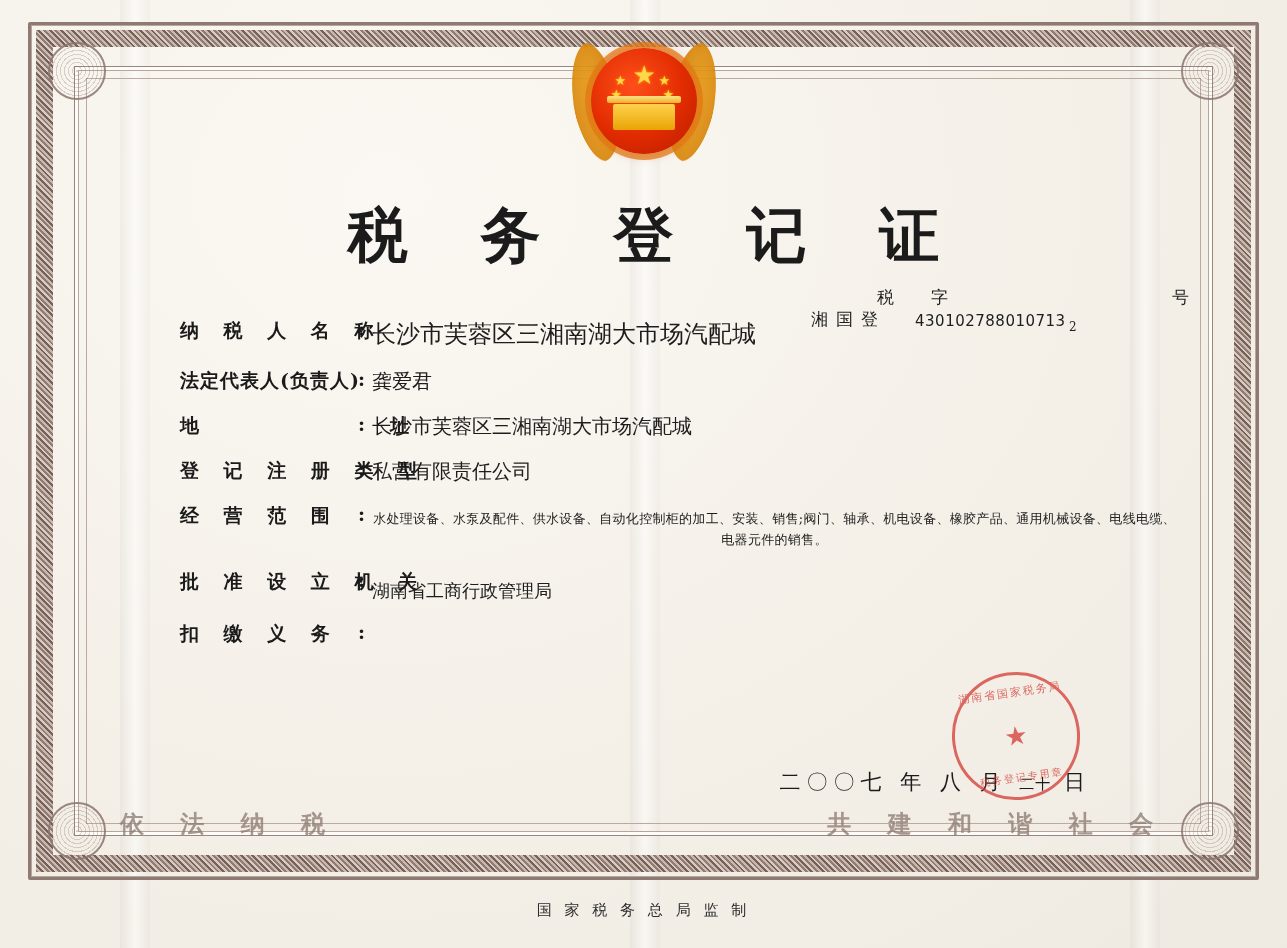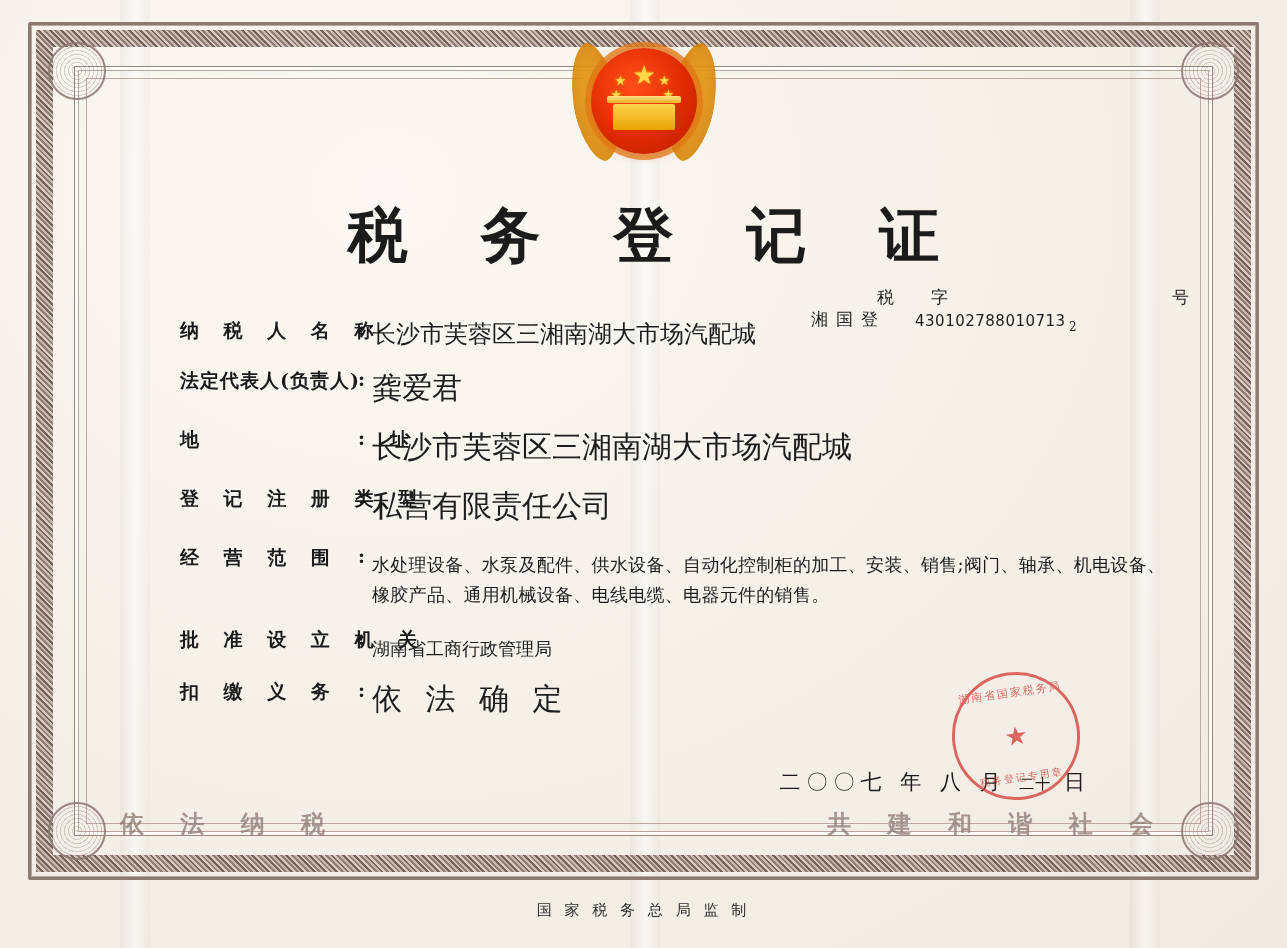--- a/index.html
+++ b/index.html
@@ -229,31 +229,32 @@
   .row .label.spaced { letter-spacing: 9px; }
   .row .label.wide-spaced { letter-spacing: 23px; }
   .row .colon {
     flex: 0 0 auto;
     width: 10px;
     font-size: 19px;
     font-weight: bold;
   }
   .row .value {
     flex: 1 1 auto;
-    font-size: 30px;
+    font-size: 20px;
     color: #1d1d1d;
     font-family: "DejaVu Serif", "Liberation Serif", serif;
     padding-left: 4px;
   }
   .row.company .value { font-size: 24px; }
   .row.scope .value {
-    font-size: 18px;
+    font-size: 13px;
     line-height: 1.65;
     padding-top: 5px;
     letter-spacing: 0.3px;
+    text-align: center;
   }
   .row.authority .value { padding-top: 10px; font-size: 18px; }
   .row.duty .value { letter-spacing: 7px; }
 
   
   .issuer {
     position: absolute;
     right: 200px;
     top: 712px;
     font-size: 20px;
@@ -416,21 +417,20 @@
 
     <div class="row authority">
       <div class="label spaced">批 准 设 立 机 关</div>
       <div class="colon">:</div>
       <div class="value">湖南省工商行政管理局</div>
     </div>
 
     <div class="row duty">
       <div class="label spaced">扣 缴 义 务</div>
       <div class="colon">:</div>
-      <div class="value">依 法 确 定</div>
     </div>
 
   </div>
 
 
   <div class="datebar">
     <span>二〇〇七</span>
     <span>年</span>
     <span>八</span>
     <span>月</span>

